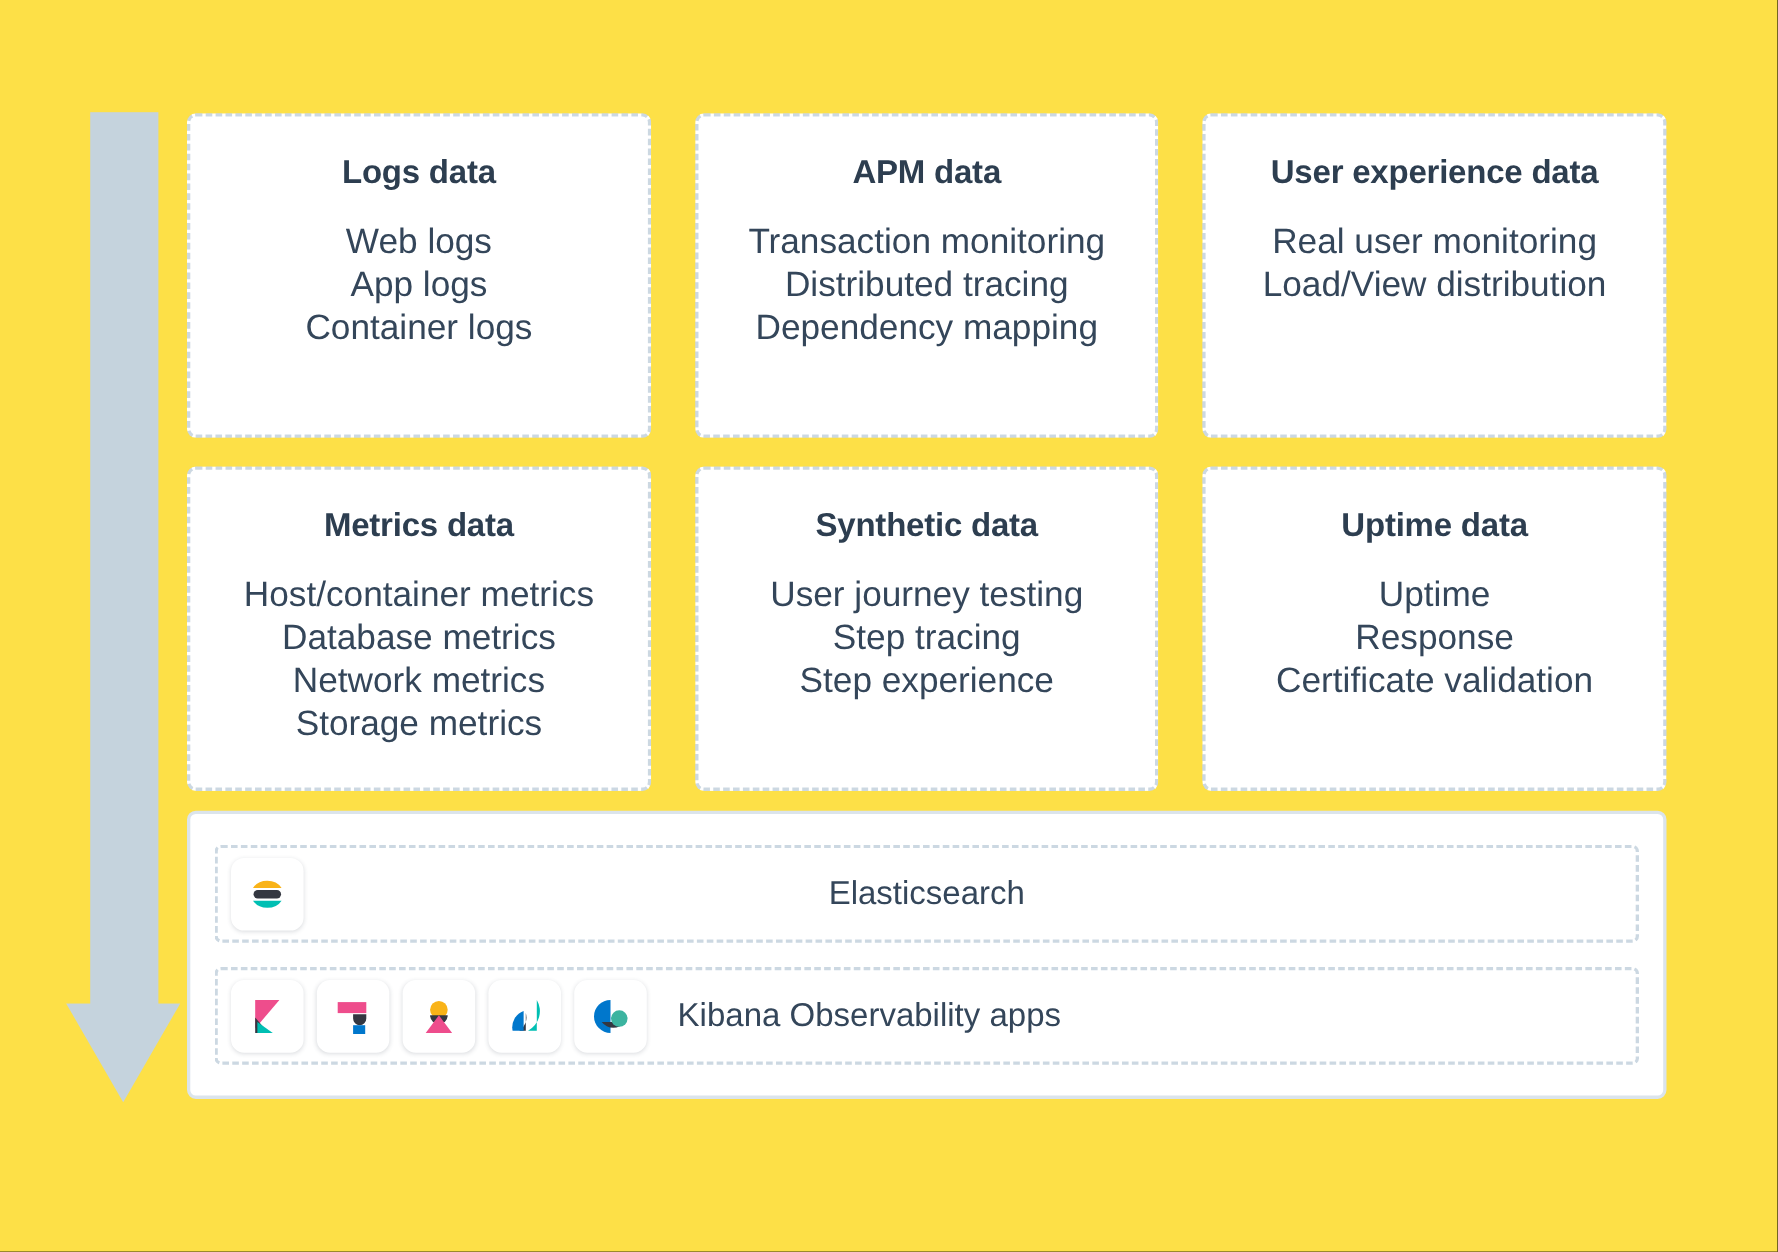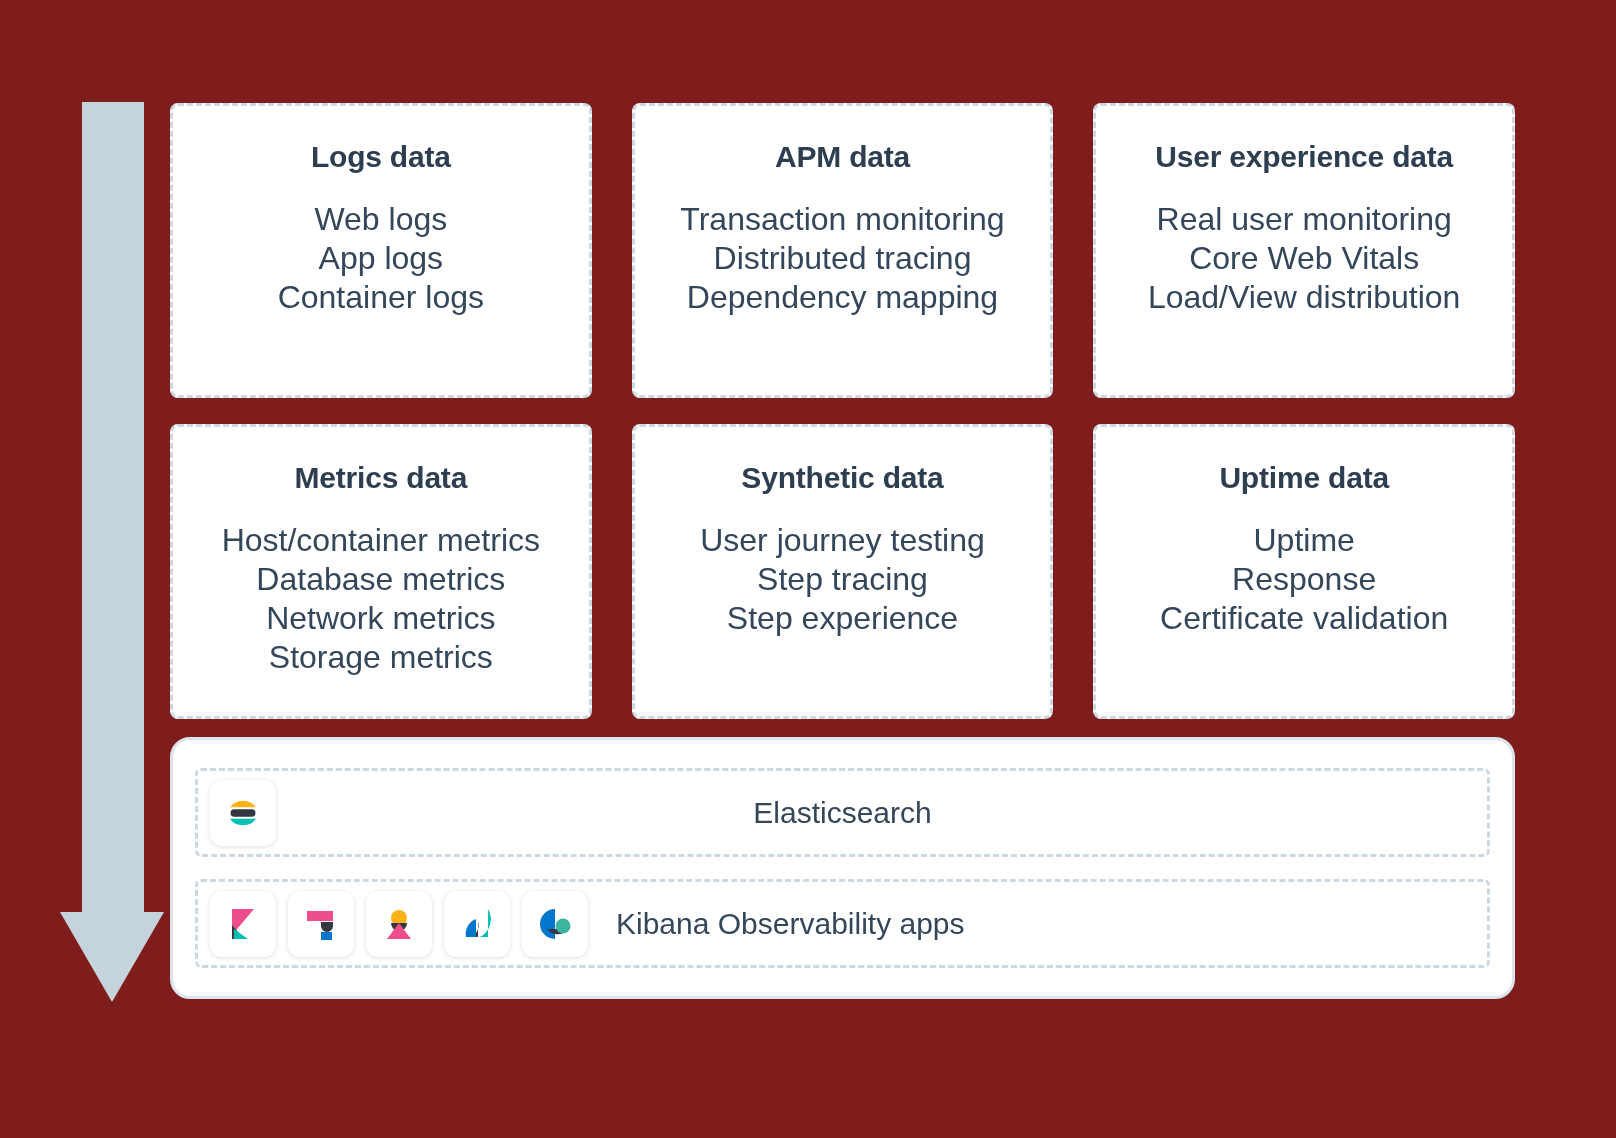--- a/index.html
+++ b/index.html
@@ -7,21 +7,21 @@
     width: 1616px;
     height: 1138px;
     background: #000000;
     font-family: "Liberation Sans", sans-serif;
     overflow: hidden;
   }
   #stage {
     position: relative;
     width: 1616px;
     height: 1138px;
-    background: #7f1d1d;
+    background: #fde047;
   }
 
   
   .arrow-wrap {
     position: absolute;
     left: 60px;
     top: 102px;
     width: 104px;
     height: 900px;
   }
@@ -79,21 +79,21 @@
 
   
   .platform {
     position: absolute;
     left: 170px;
     top: 737px;
     width: 1345px;
     height: 262px;
     background: #ffffff;
     border: 3px solid #dbe4ec;
-    border-radius: 20px;
+    border-radius: 8px;
     padding: 28px 22px;
     display: flex;
     flex-direction: column;
     gap: 22px;
   }
   .plat-row {
     position: relative;
     flex: 1;
     border: 3px dashed #ccd8e2;
     border-radius: 6px;
@@ -154,21 +154,20 @@
         <li>Transaction monitoring</li>
         <li>Distributed tracing</li>
         <li>Dependency mapping</li>
       </ul>
     </div>
 
     <div class="card">
       <div class="card-title">User experience data</div>
       <ul class="card-list">
         <li>Real user monitoring</li>
-        <li>Core Web Vitals</li>
         <li>Load/View distribution</li>
       </ul>
     </div>
 
     <div class="card">
       <div class="card-title">Metrics data</div>
       <ul class="card-list">
         <li>Host/container metrics</li>
         <li>Database metrics</li>
         <li>Network metrics</li>

